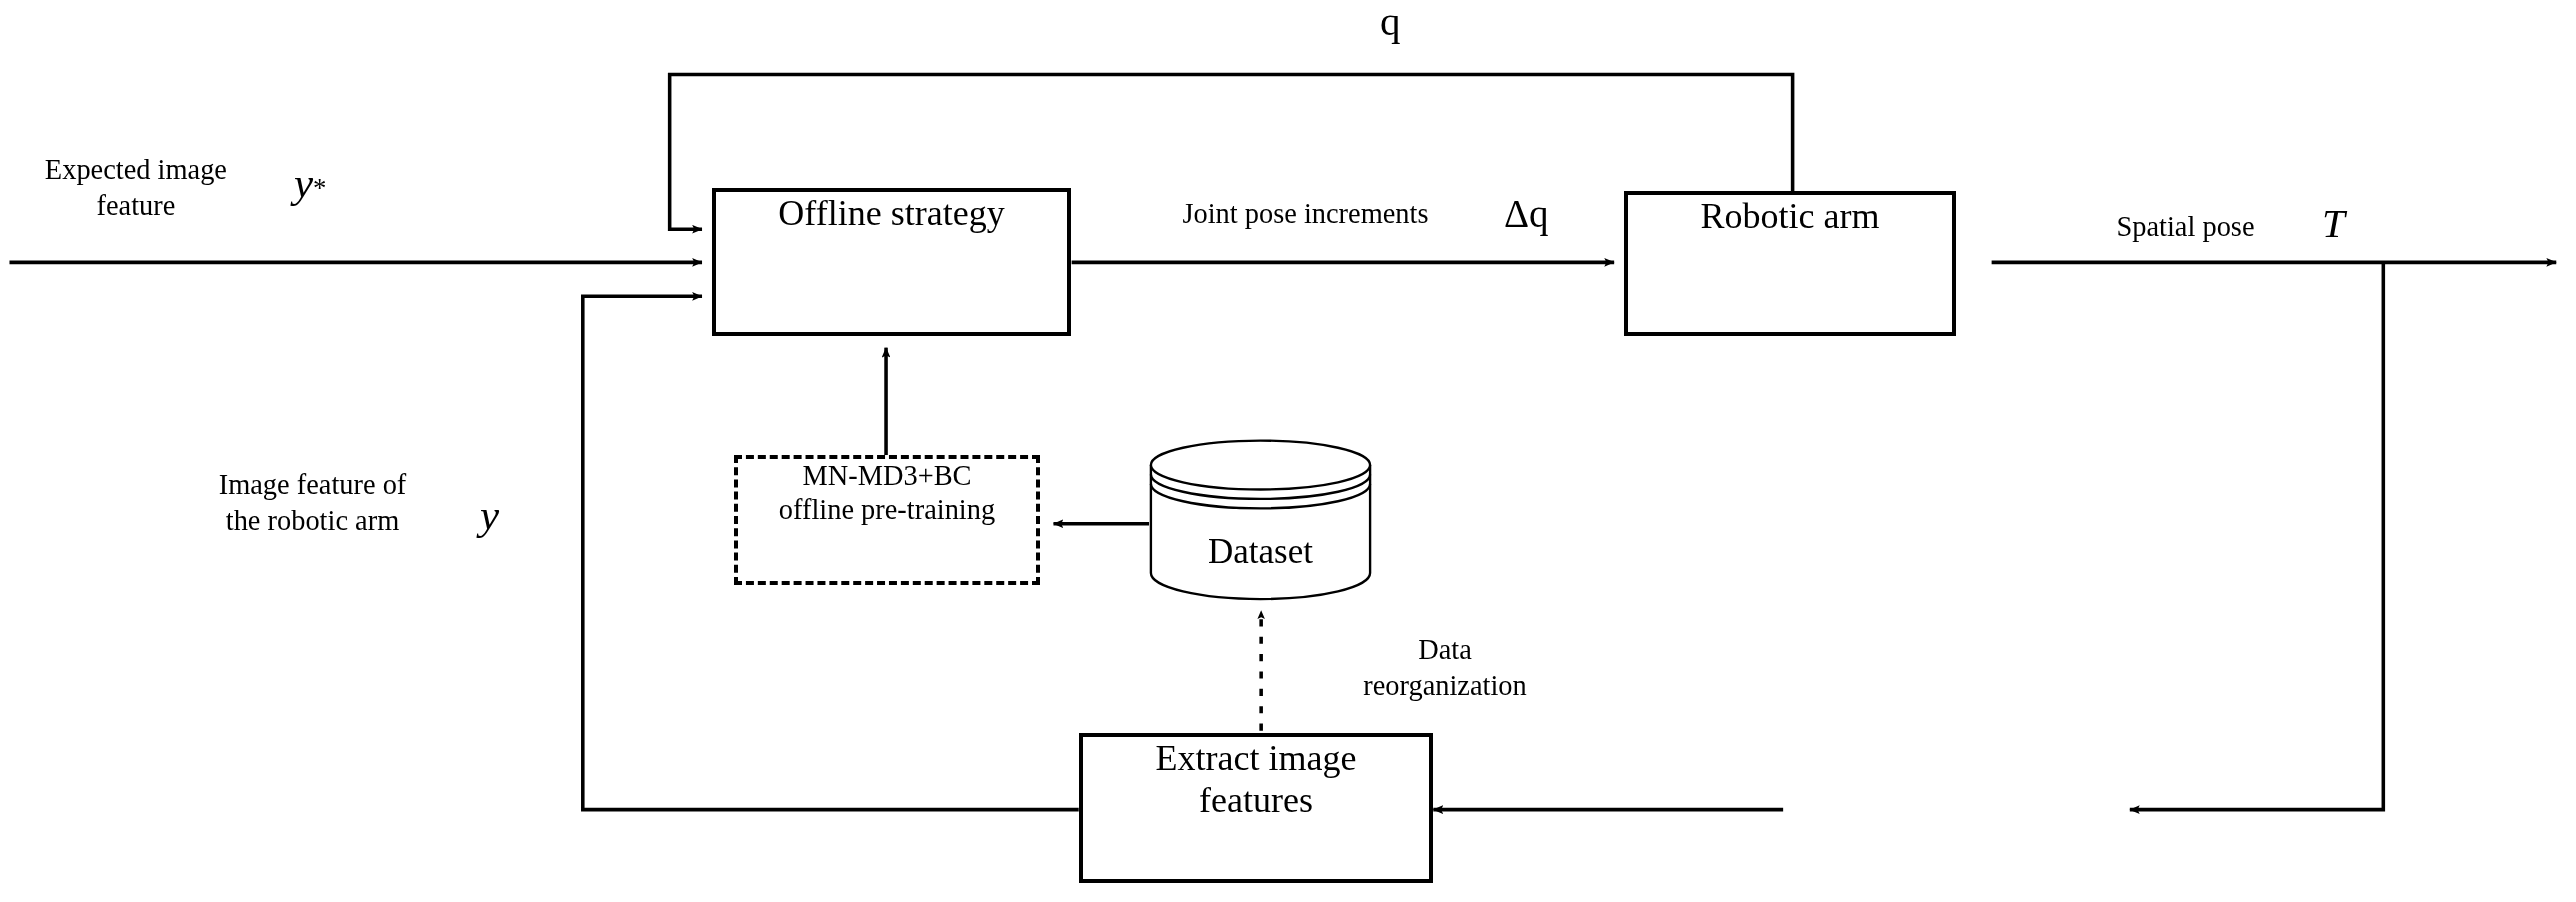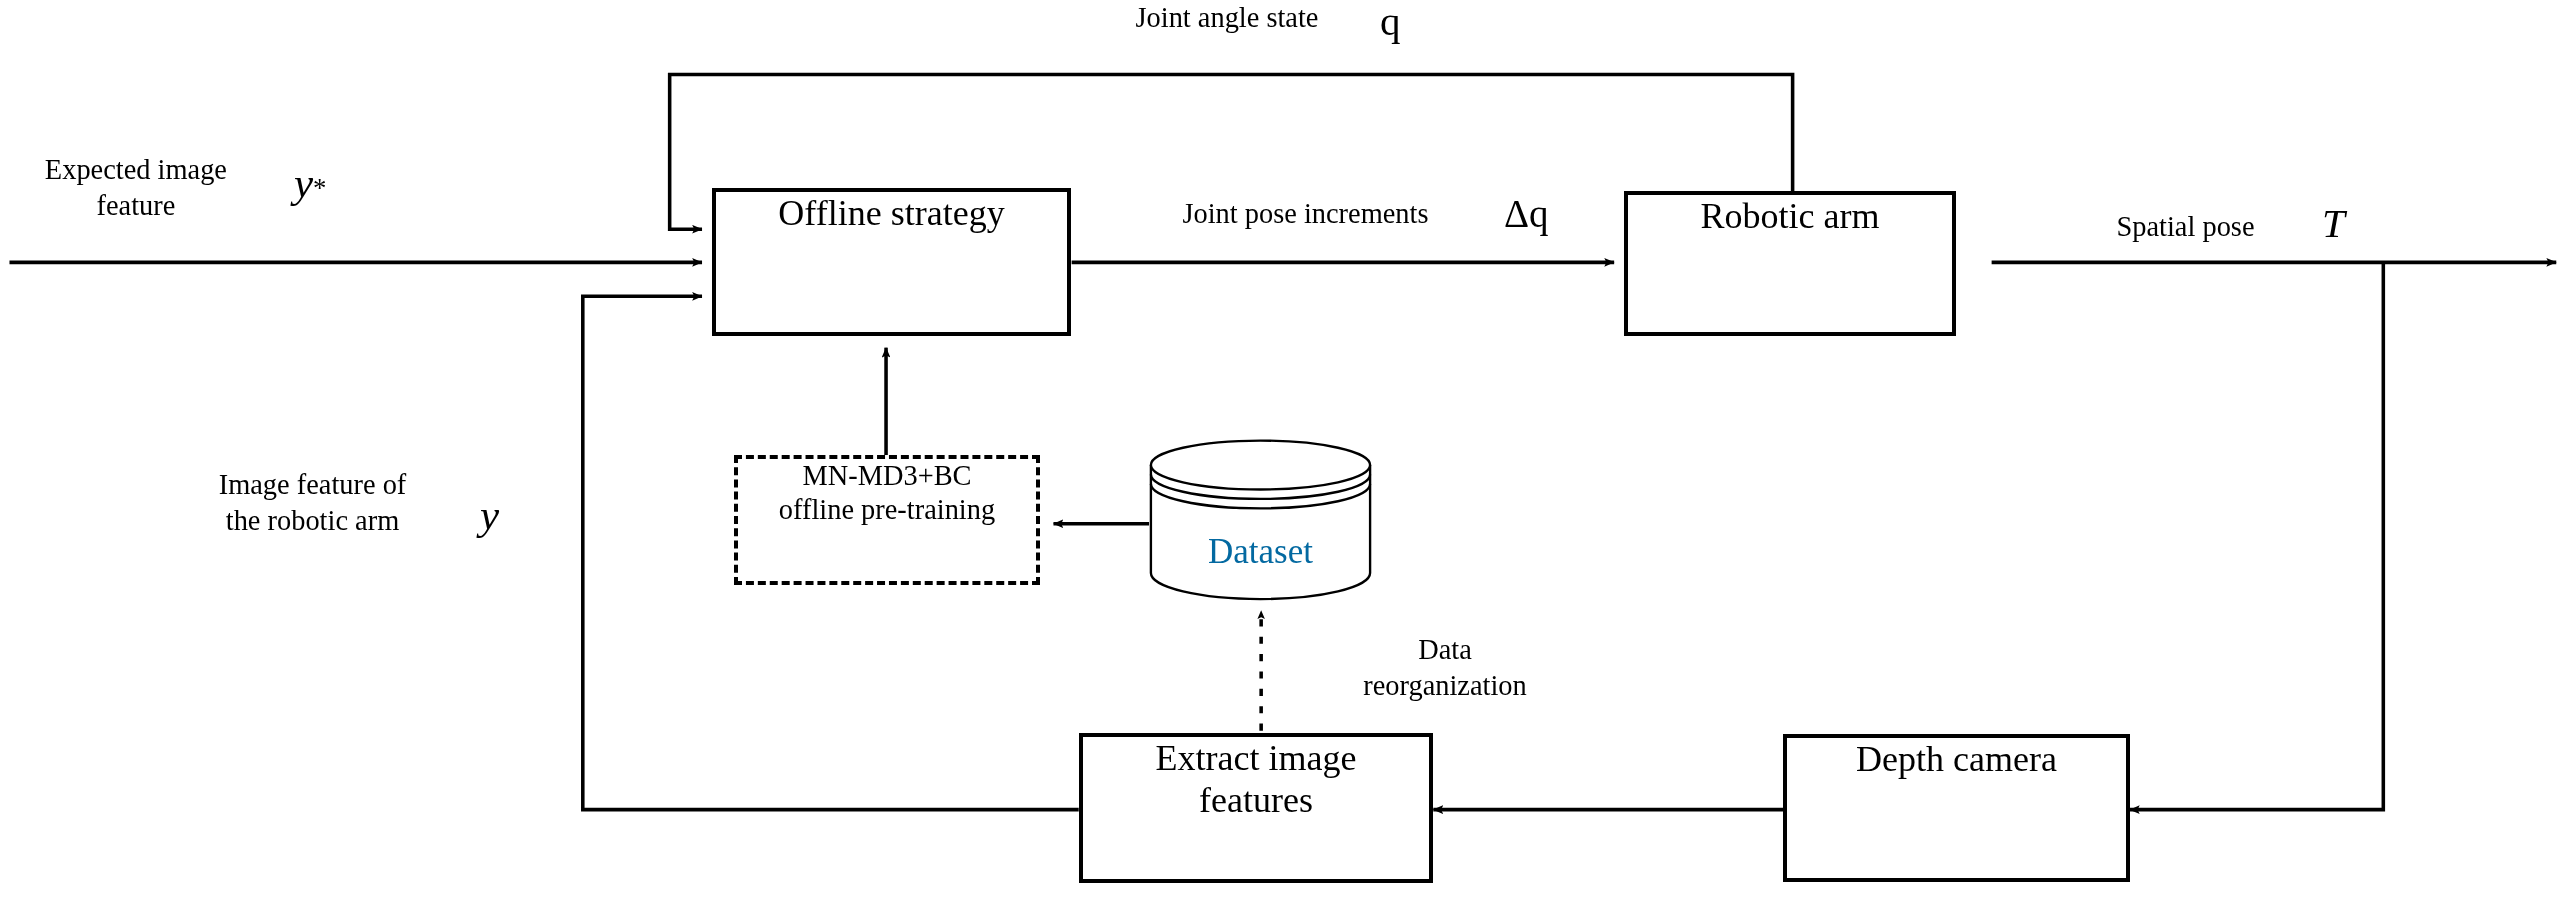--- a/index.html
+++ b/index.html
@@ -71,21 +71,21 @@
     color: #000000;
     white-space: nowrap;
   }
   .cyl {
     position: absolute;
   }
   .cyl-text {
     position: absolute;
     width: 100%;
     text-align: center;
-    color: #0369a1;
+    color: #000000;
   }
 </style>
 </head>
 <body>
 
 <div id="diagram-root">
 
   <svg class="wires" viewBox="0 0 3262 1143">
     <defs>
       <marker id="arrowFilled" markerWidth="13" markerHeight="11" refX="12.5" refY="5.5" orient="auto" markerUnits="userSpaceOnUse">
@@ -141,32 +141,28 @@
   <div class="node dashed" style="left:734px; top:455px; width:306px; height:130px;">
     <span class="node-label" style="font-size:28.4px;">MN-MD3+BC
 offline pre-training</span>
   </div>
 
   <div class="node solid" style="left:1079px; top:733px; width:354px; height:150px;">
     <span class="node-label" style="font-size:36px;">Extract image
 features</span>
   </div>
 
-  <div class="node solid" style="left:1783px; top:734px; width:347px; height:148px;">
-    <span class="node-label" style="font-size:36px;">Depth camera</span>
-  </div>
 
   <div class="lbl" style="left:17.4px; top:152px; width:237px; font-size:28.4px;">Expected image
 feature</div>
   <div class="inline-row" style="left:294px; top:158px; font-size:43px;">
     <span class="math">y</span>
       <span class="sup">*</span>
   </div>
 
-  <div class="lbl" style="left:1085px; top:0px; width:284px; font-size:28.4px;">Joint angle state</div>
   <div class="inline-row" style="left:1380px; top:-3.2px; font-size:41px;">
     <span class="math-up">q</span>
   </div>
 
   <div class="lbl" style="left:1128px; top:196px; width:355px; font-size:28.4px;">Joint pose increments</div>
   <div class="inline-row" style="left:1504px; top:191px; font-size:39px;">
     <span class="math-up">Δq</span>
   </div>
 
   <div class="lbl" style="left:2071px; top:209px; width:229px; font-size:28.4px;">Spatial pose</div>

